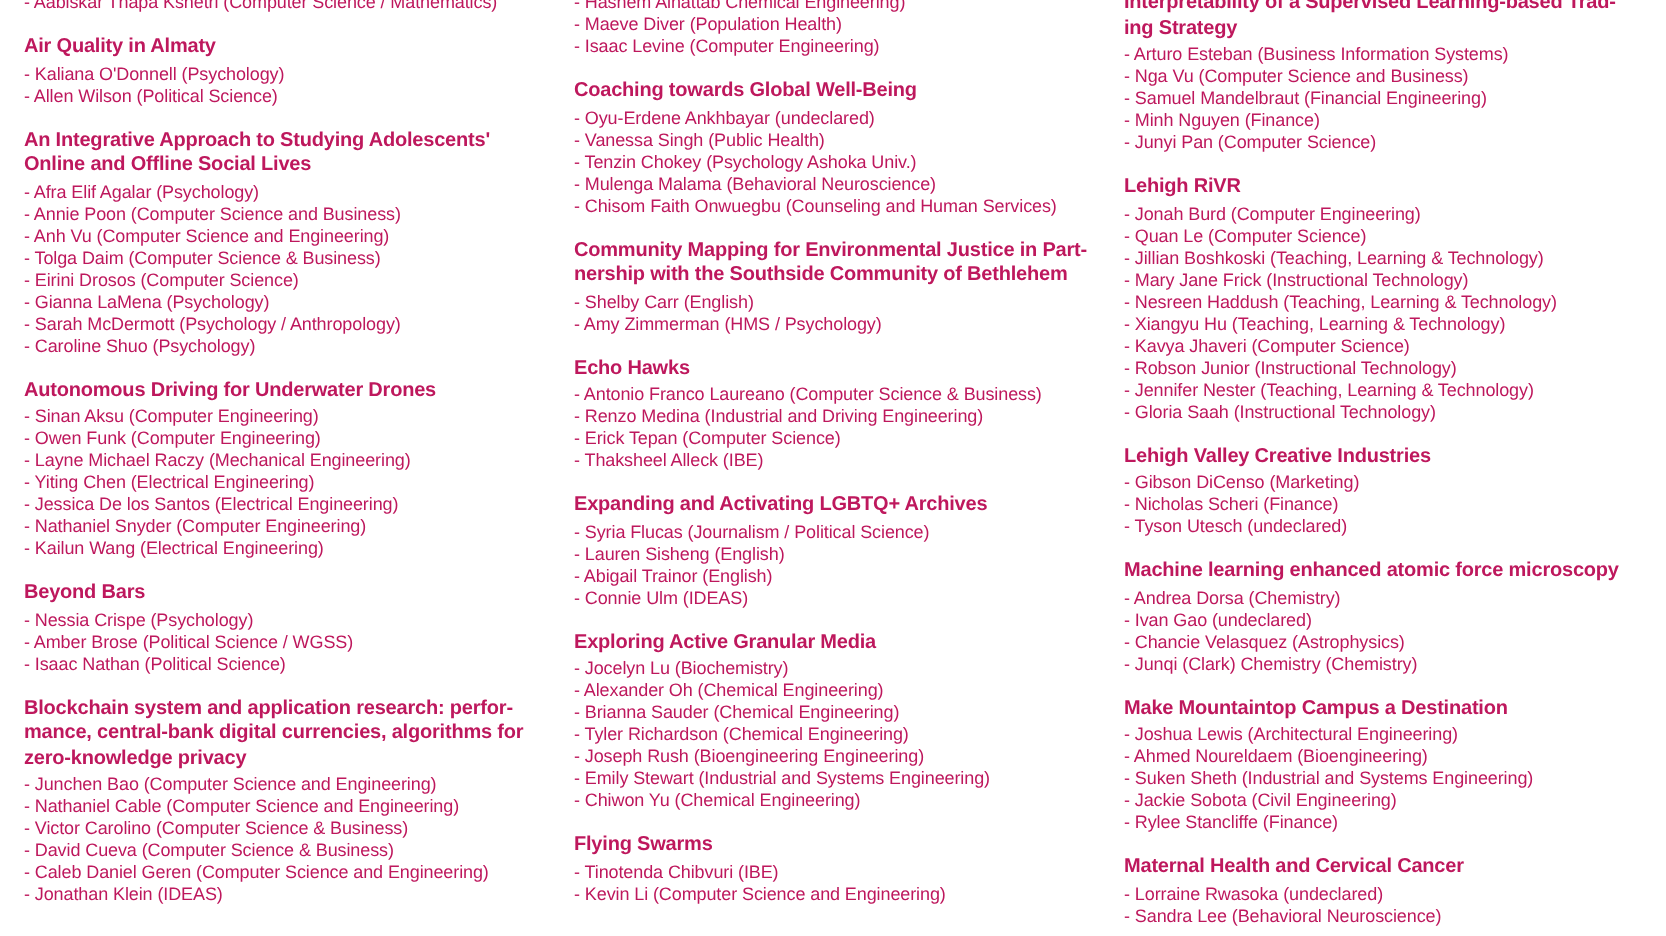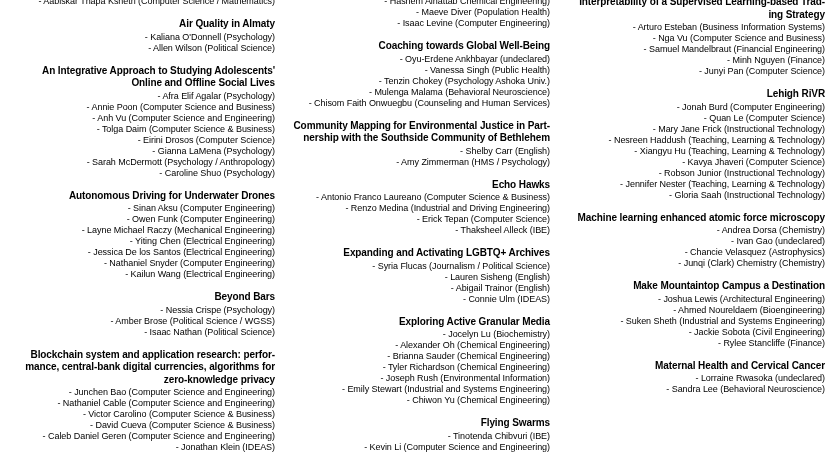--- a/index.html
+++ b/index.html
@@ -3,22 +3,21 @@
 <meta charset="utf-8">
 <style>
   html, body { margin: 0; padding: 0; background: #ffffff; }
   .page {
     position: relative;
     width: 833px;
     height: 468px;
     overflow: hidden;
     background: #ffffff;
     font-family: "Liberation Sans", "DejaVu Sans", sans-serif;
-    color: #000000;
-    text-align: right;
+    color: #be185d;
   }
   .columns {
     display: flex;
     gap: 12px;
     padding-left: 12px;
     margin-top: -4px;
   }
   .col {
     flex: 0 0 263px;
     width: 263px;
@@ -127,21 +126,21 @@
           <div class="member">Lauren Sisheng (English)</div>
           <div class="member">Abigail Trainor (English)</div>
           <div class="member">Connie Ulm (IDEAS)</div>
         </div>
         <div class="block">
           <h3 class="project-title">Exploring Active Granular Media</h3>
           <div class="member">Jocelyn Lu (Biochemistry)</div>
           <div class="member">Alexander Oh (Chemical Engineering)</div>
           <div class="member">Brianna Sauder (Chemical Engineering)</div>
           <div class="member">Tyler Richardson (Chemical Engineering)</div>
-          <div class="member">Joseph Rush (Environmental Information)</div>
+          <div class="member">Joseph Rush (Bioengineering Engineering)</div>
           <div class="member">Emily Stewart (Industrial and Systems Engineering)</div>
           <div class="member">Chiwon Yu (Chemical Engineering)</div>
         </div>
         <div class="block">
           <h3 class="project-title">Flying Swarms</h3>
           <div class="member">Tinotenda Chibvuri (IBE)</div>
           <div class="member">Kevin Li (Computer Science and Engineering)</div>
         </div>
       </div>
       <div class="col">
@@ -151,27 +150,34 @@
           <div class="member">Arturo Esteban (Business Information Systems)</div>
           <div class="member">Nga Vu (Computer Science and Business)</div>
           <div class="member">Samuel Mandelbraut (Financial Engineering)</div>
           <div class="member">Minh Nguyen (Finance)</div>
           <div class="member">Junyi Pan (Computer Science)</div>
         </div>
         <div class="block">
           <h3 class="project-title">Lehigh RiVR</h3>
           <div class="member">Jonah Burd (Computer Engineering)</div>
           <div class="member">Quan Le (Computer Science)</div>
+          <div class="member">Jillian Boshkoski (Teaching, Learning &amp; Technology)</div>
           <div class="member">Mary Jane Frick (Instructional Technology)</div>
           <div class="member">Nesreen Haddush (Teaching, Learning &amp; Technology)</div>
           <div class="member">Xiangyu Hu (Teaching, Learning &amp; Technology)</div>
           <div class="member">Kavya Jhaveri (Computer Science)</div>
           <div class="member">Robson Junior (Instructional Technology)</div>
           <div class="member">Jennifer Nester (Teaching, Learning &amp; Technology)</div>
           <div class="member">Gloria Saah (Instructional Technology)</div>
+        </div>
+        <div class="block">
+          <h3 class="project-title">Lehigh Valley Creative Industries</h3>
+          <div class="member">Gibson DiCenso (Marketing)</div>
+          <div class="member">Nicholas Scheri (Finance)</div>
+          <div class="member">Tyson Utesch (undeclared)</div>
         </div>
         <div class="block">
           <h3 class="project-title">Machine learning enhanced atomic force microscopy</h3>
           <div class="member">Andrea Dorsa (Chemistry)</div>
           <div class="member">Ivan Gao (undeclared)</div>
           <div class="member">Chancie Velasquez (Astrophysics)</div>
           <div class="member">Junqi (Clark) Chemistry (Chemistry)</div>
         </div>
         <div class="block">
           <h3 class="project-title">Make Mountaintop Campus a Destination</h3>

